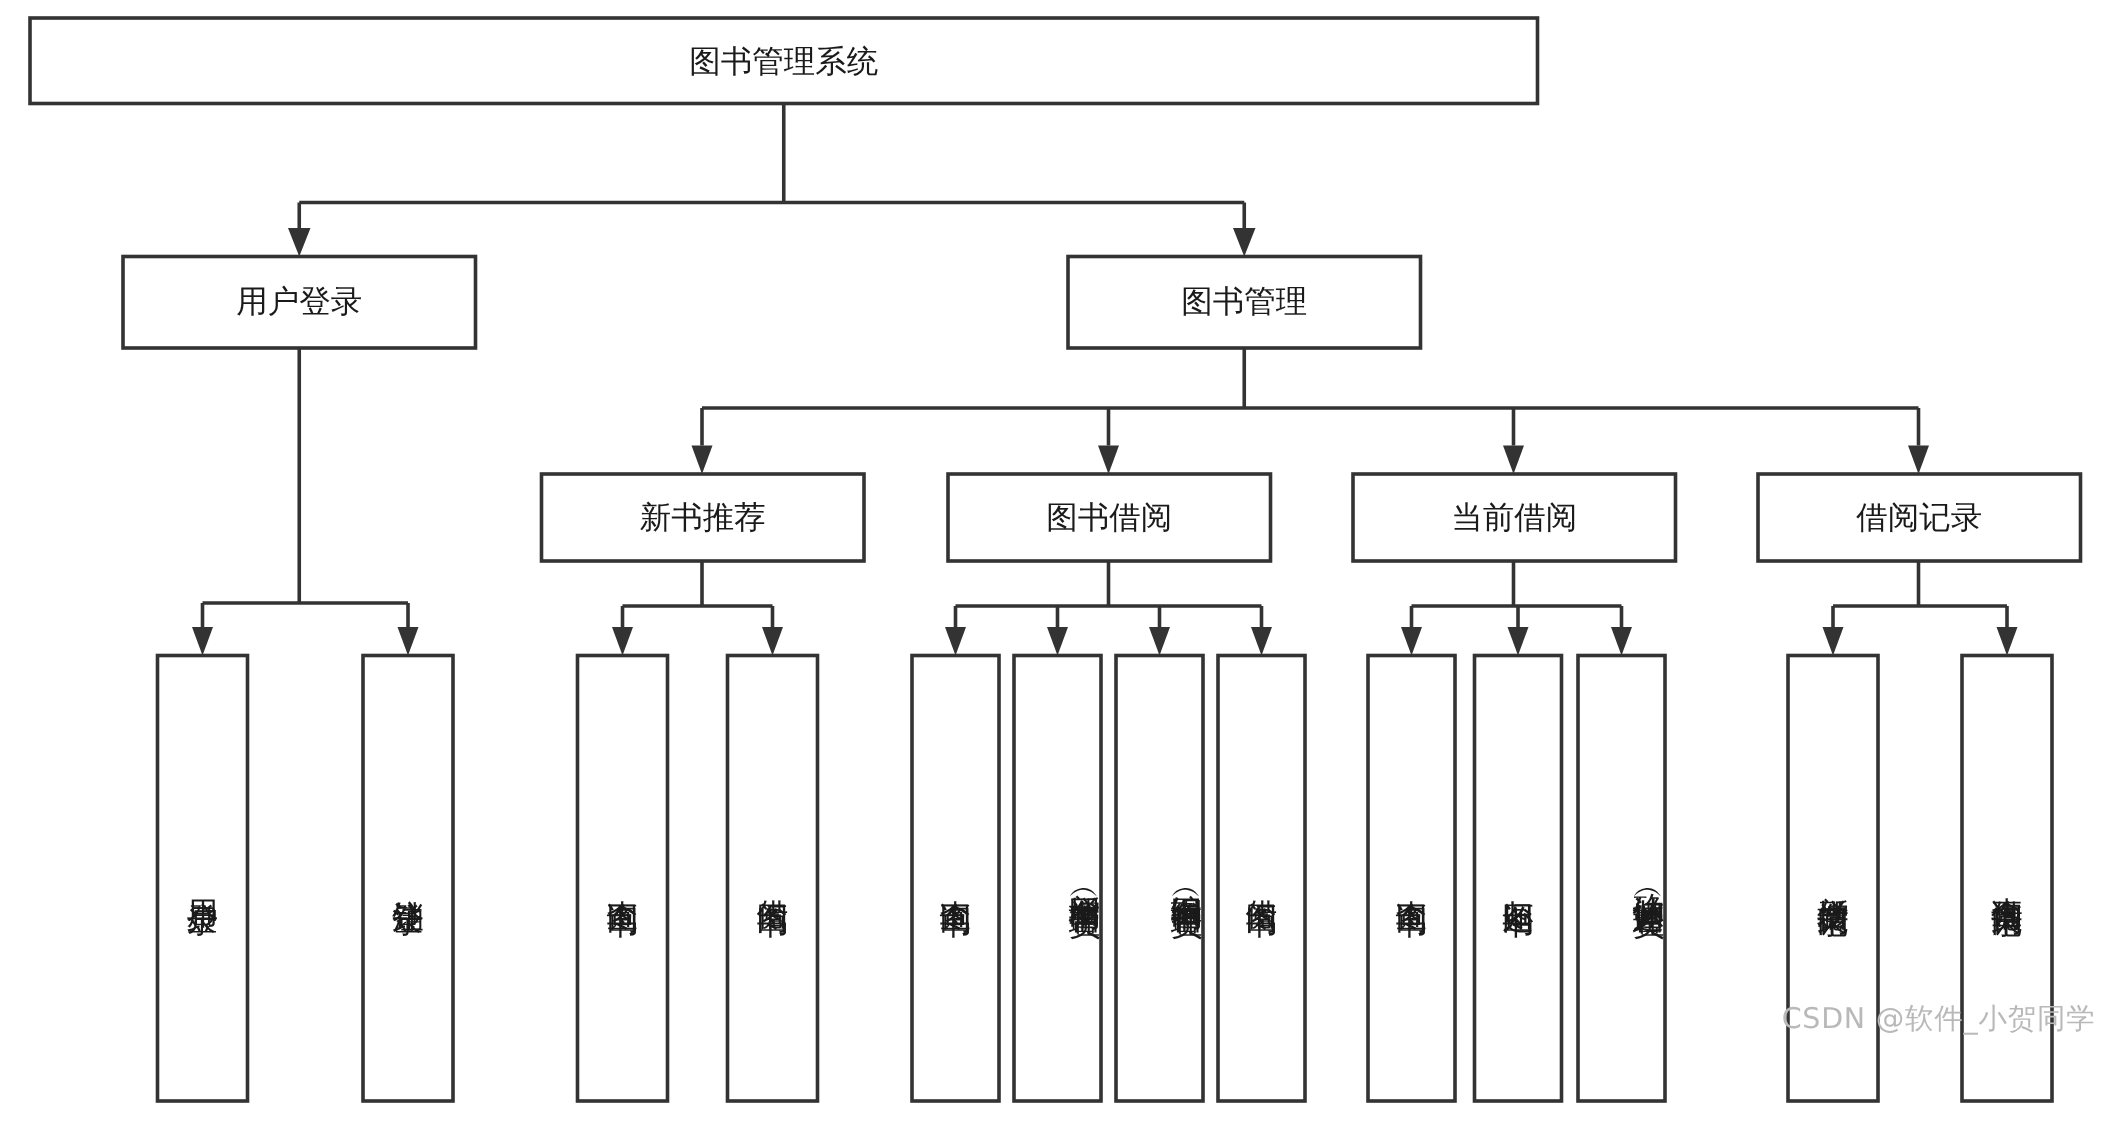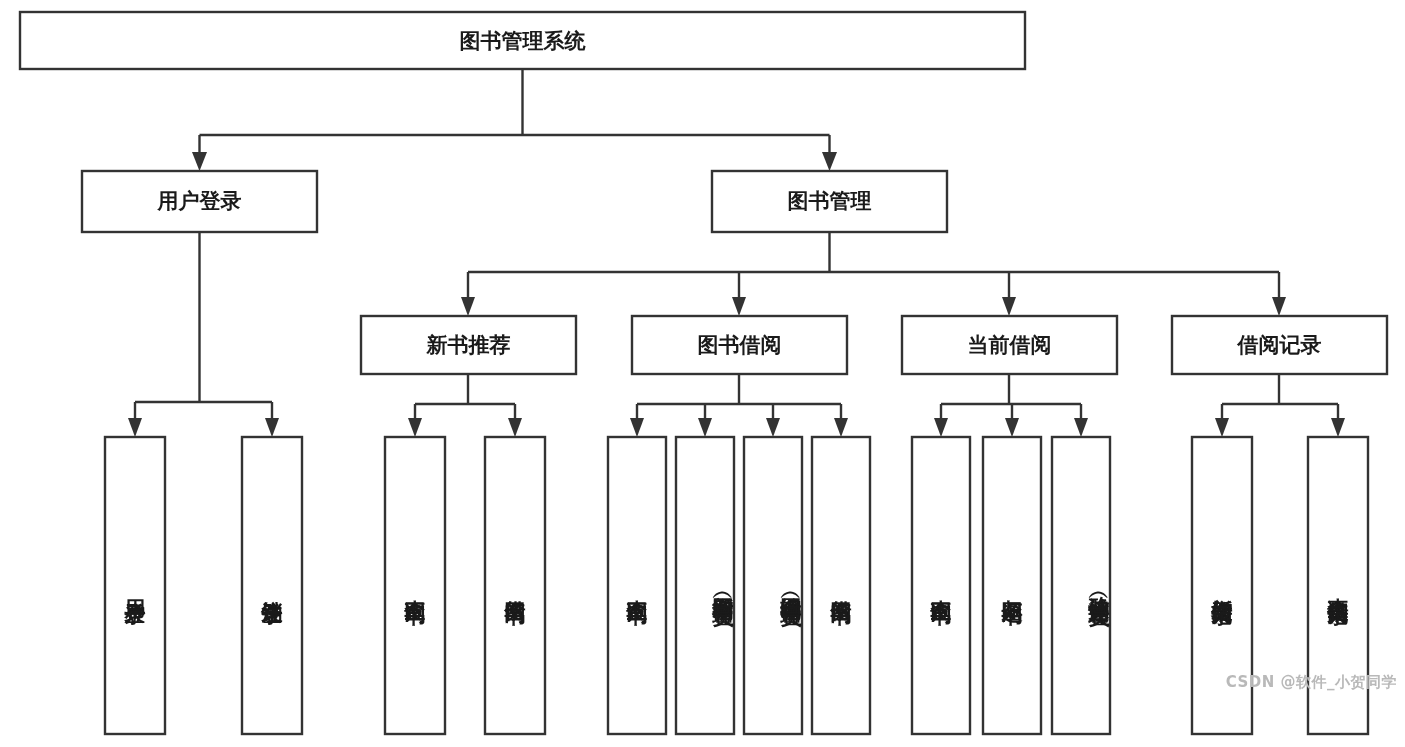--- a/index.html
+++ b/index.html
@@ -11,21 +11,20 @@
     width: 1405px;
     height: 747px;
     font-family: "DejaVu Sans", "Liberation Sans", sans-serif;
     overflow: hidden;
     position: relative;
   }
   #diagram-root {
     position: relative;
     width: 1405px;
     height: 696px;
-    font-weight: bold;
   }
   svg.flow {
     position: absolute;
     top: 0;
     left: 0;
     width: 1405px;
     height: 747px;
     display: block;
   }
   .node-rect {
@@ -64,21 +63,21 @@
     align-items: center;
     justify-content: center;
     white-space: nowrap;
     pointer-events: none;
   }
   .watermark {
     position: absolute;
     right: 8px;
     bottom: 4px;
     font-family: "DejaVu Sans", "Liberation Sans", sans-serif;
-    font-size: 15px;
+    font-size: 19px;
     color: #b9b9b9;
     letter-spacing: 0.5px;
     white-space: nowrap;
   }
 </style>
 </head>
 <body>
 
 <div id="diagram-root">
 

